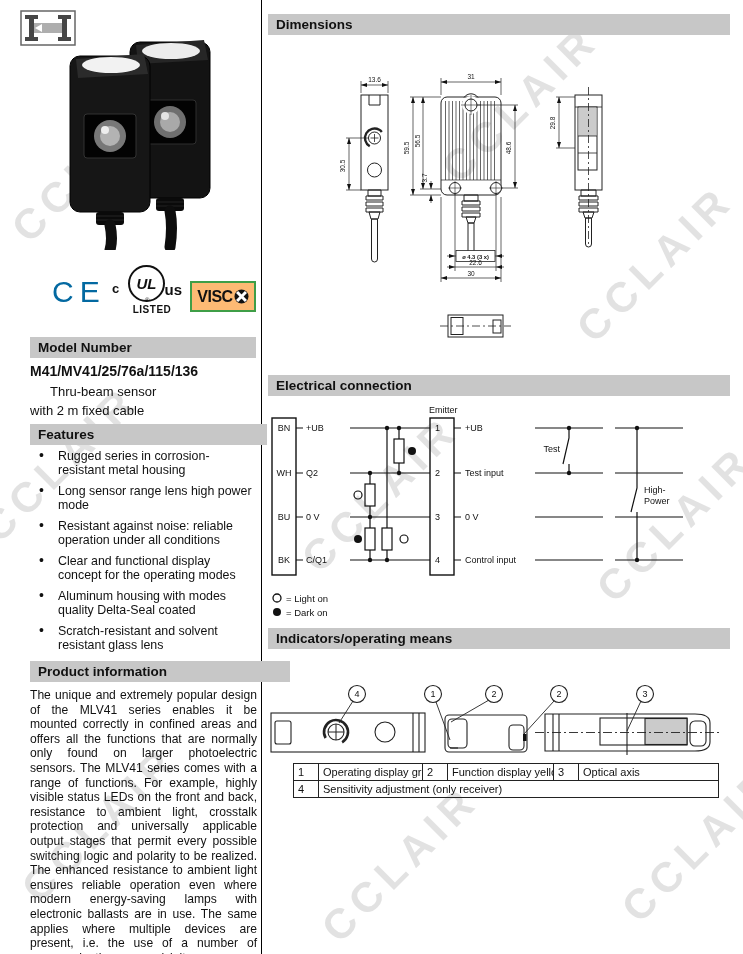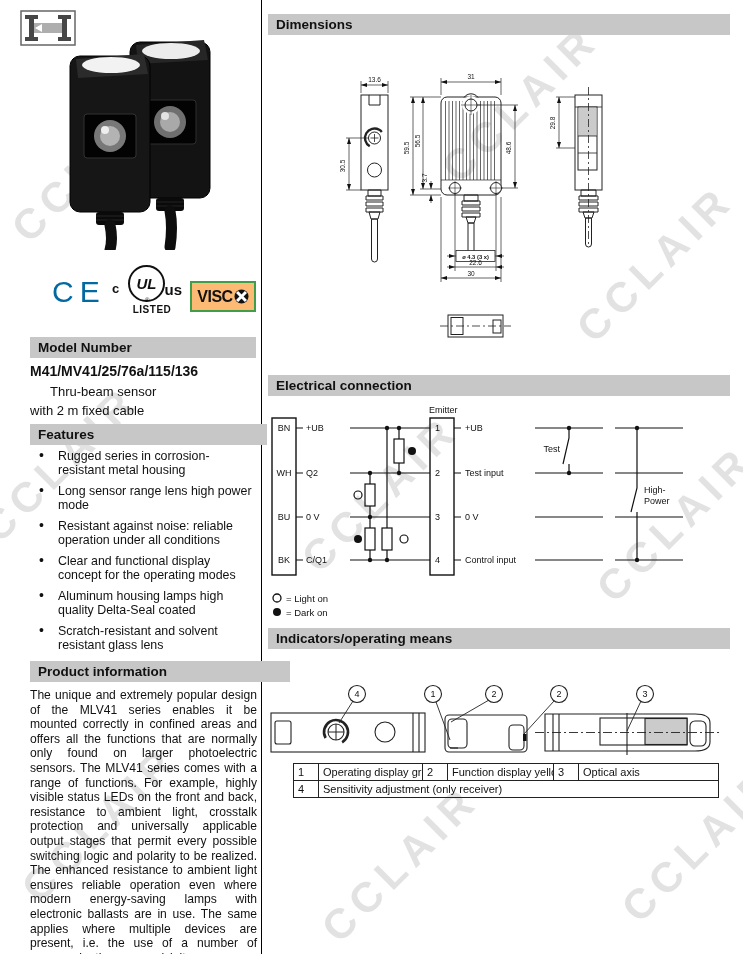--- a/index.html
+++ b/index.html
@@ -124,21 +124,21 @@
   <div class="abs model-number" style="left:30px;top:363px">M41/MV41/25/76a/115/136</div>
   <div class="abs model-type" style="left:30px;top:384px">Thru-beam sensor</div>
   <div class="abs model-cable" style="left:30px;top:403px">with 2 m fixed cable</div>
 
   <div class="hdr" style="left:30px;top:424px;width:237px">Features</div>
   <ul class="features abs" style="left:30px;top:449px">
     <li>Rugged series in corrosion-resistant metal housing</li>
     <li>Long sensor range lens high power mode</li>
     <li>Resistant against noise: reliable operation under all conditions</li>
     <li>Clear and functional display concept for the operating modes</li>
-    <li>Aluminum housing lamps high quality Delta-Seal coated</li>
+    <li>Aluminum housing with modes quality Delta-Seal coated</li>
     <li>Scratch-resistant and solvent resistant glass lens</li>
   </ul>
 
   <div class="hdr" style="left:30px;top:661px;width:260px">Product information</div>
   <div class="abs para" style="left:30px;top:688px">The unique and extremely popular design of the MLV41 series enables it be mounted correctly in confined areas and offers all the functions that are normally only found on larger photoelectric sensors. The MLV41 series comes with a range of functions. For example, highly visible status LEDs on the front and back, resistance to ambient light, crosstalk protection and universally applicable output stages that permit every possible switching logic and polarity to be realized. The enhanced resistance to ambient light ensures reliable operation even where modern energy-saving lamps with electronic ballasts are in use. The same applies where multiple devices are present, i.e. the use of a number of sensors in the same vicinity causes no problems.</div>
 
   <div class="hdr" style="left:268px;top:14px;width:462px">Dimensions</div>
 
   <svg class="abs" style="left:270px;top:35px" width="465" height="335" viewBox="0 0 465 335">
     <g stroke="#222" stroke-width="1" fill="none">

